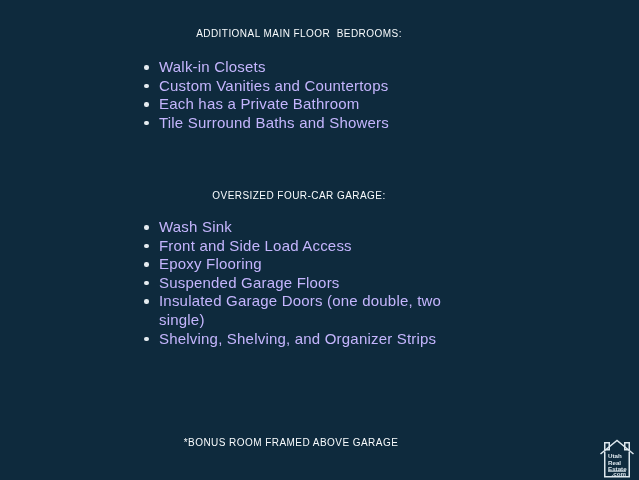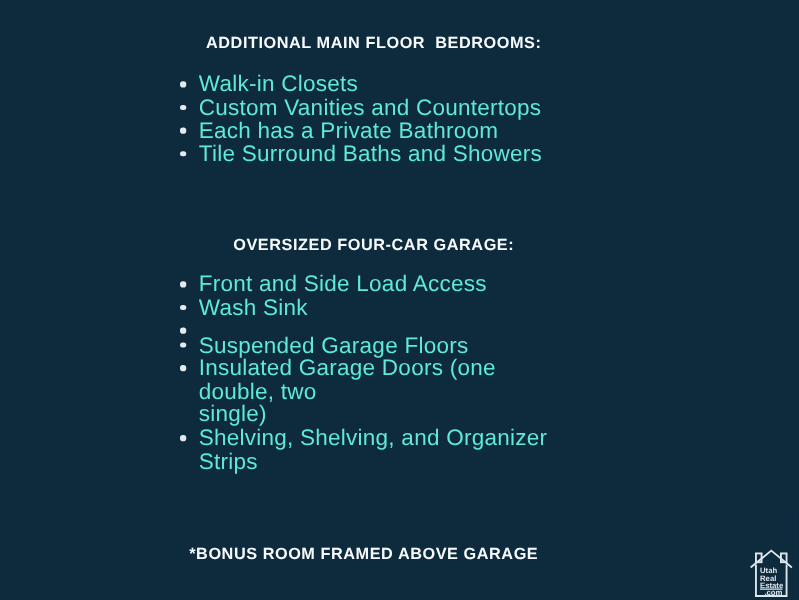--- a/index.html
+++ b/index.html
@@ -18,22 +18,22 @@
     width: 312px;
     height: 100%;
   }
   .heading {
     position: absolute;
     left: 0;
     right: 0;
     margin: 0;
     text-align: center;
     color: #f8fbfd;
-    font-size: 13px;
-    font-weight: 700;
+    font-size: 10px;
+    font-weight: 400;
     letter-spacing: 0.45px;
     line-height: 14px;
     white-space: pre-wrap; 
   }
   .h1pos { top: 27px; }
   .h2pos { top: 189px; }
   .footerpos { top: 436px; transform: translateX(-8px); }
   .list {
     position: absolute;
     left: 0;
@@ -50,22 +50,22 @@
   }
   .dot {
     flex: none;
     width: 4.5px;
     height: 4.5px;
     border-radius: 50%;
     background: #e4ebf0;
     margin: 7px 10.5px 0 1px;
   }
   .txt {
-    color: #5eead4;
-    font-size: 18px;
+    color: #c4b5fd;
+    font-size: 15px;
     line-height: 18.6px;
     letter-spacing: 0.2px;
     white-space: pre-line; 
   }
   .logo {
     position: absolute;
     right: 2px;
     bottom: 2px;
     width: 40px;
     height: 40px;
@@ -96,28 +96,29 @@
           <span class="dot"></span>
           <span class="txt">Tile Surround Baths and Showers</span>
         </li>
     </ul>
 
     <h2 class="heading h2pos">OVERSIZED FOUR-CAR GARAGE:</h2>
 
     <ul class="list list2pos">
       <li>
           <span class="dot"></span>
+          <span class="txt">Wash Sink</span>
+        </li>
+      <li>
+          <span class="dot"></span>
           <span class="txt">Front and Side Load Access</span>
         </li>
       <li>
           <span class="dot"></span>
-          <span class="txt">Wash Sink</span>
-        </li>
-      <li>
-          <span class="dot"></span>
+          <span class="txt">Epoxy Flooring</span>
         </li>
       <li>
           <span class="dot"></span>
           <span class="txt">Suspended Garage Floors</span>
         </li>
       <li>
           <span class="dot"></span>
           <span class="txt">Insulated Garage Doors (one double, two
 single)</span>
         </li>

